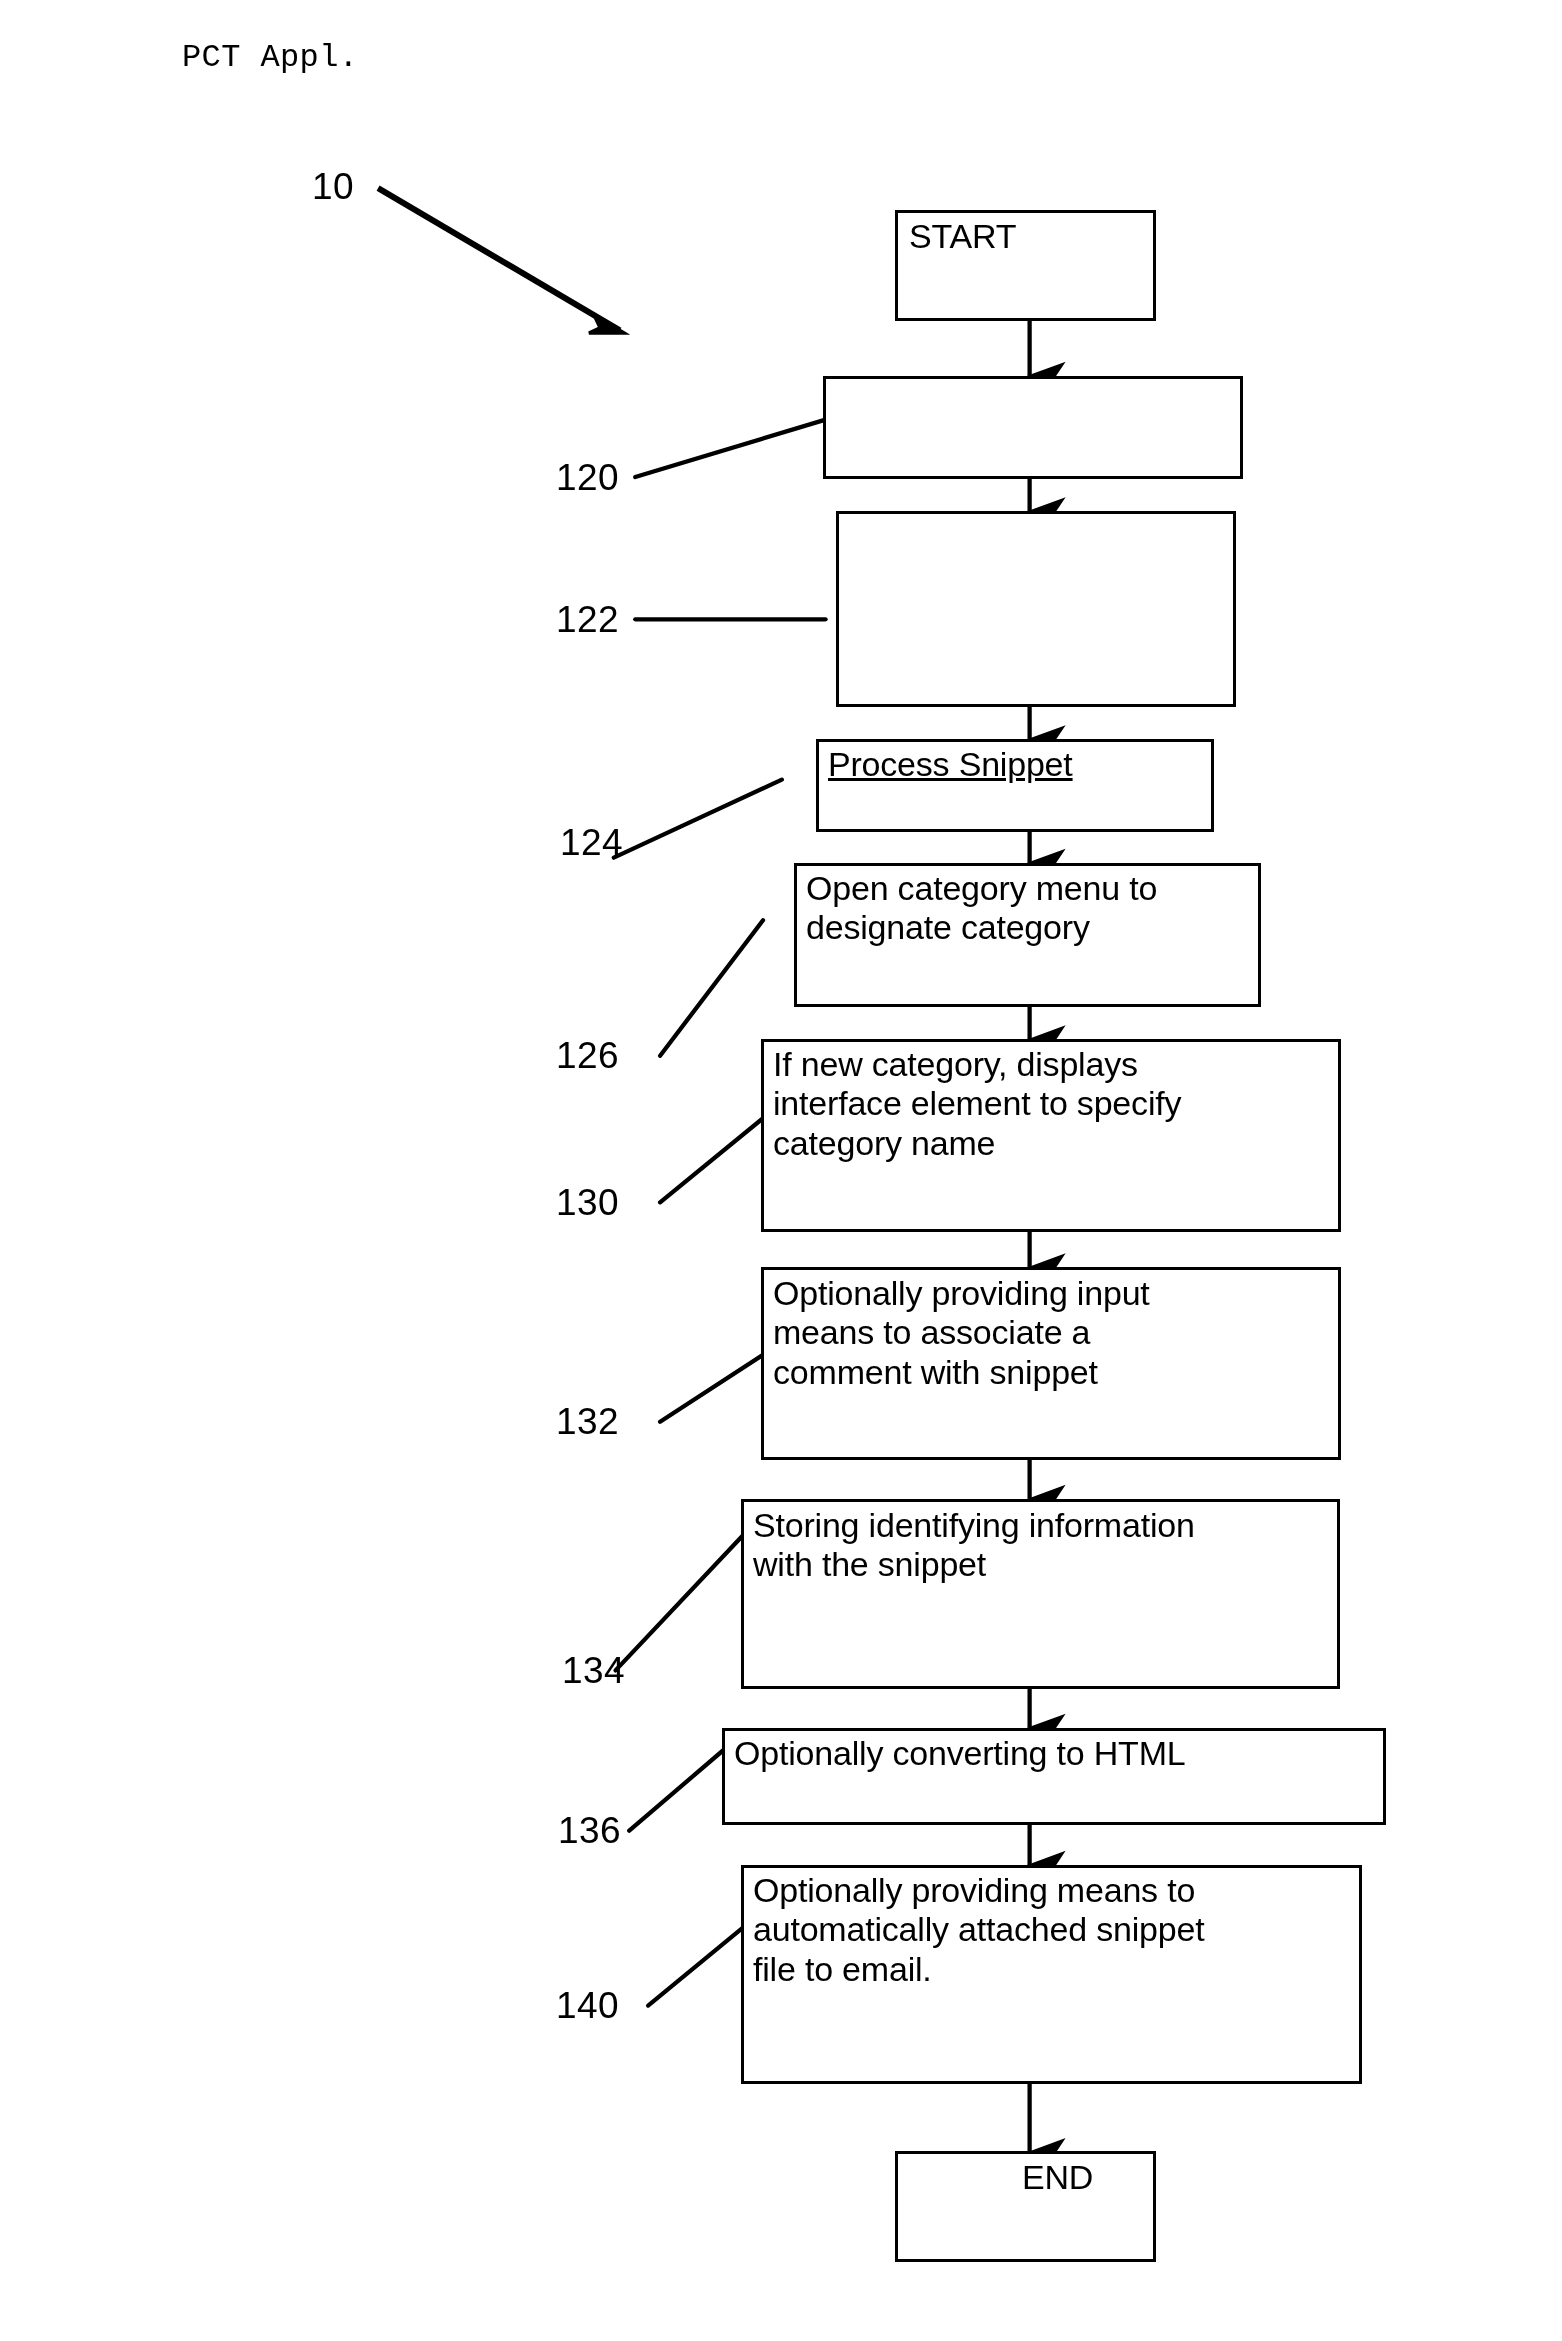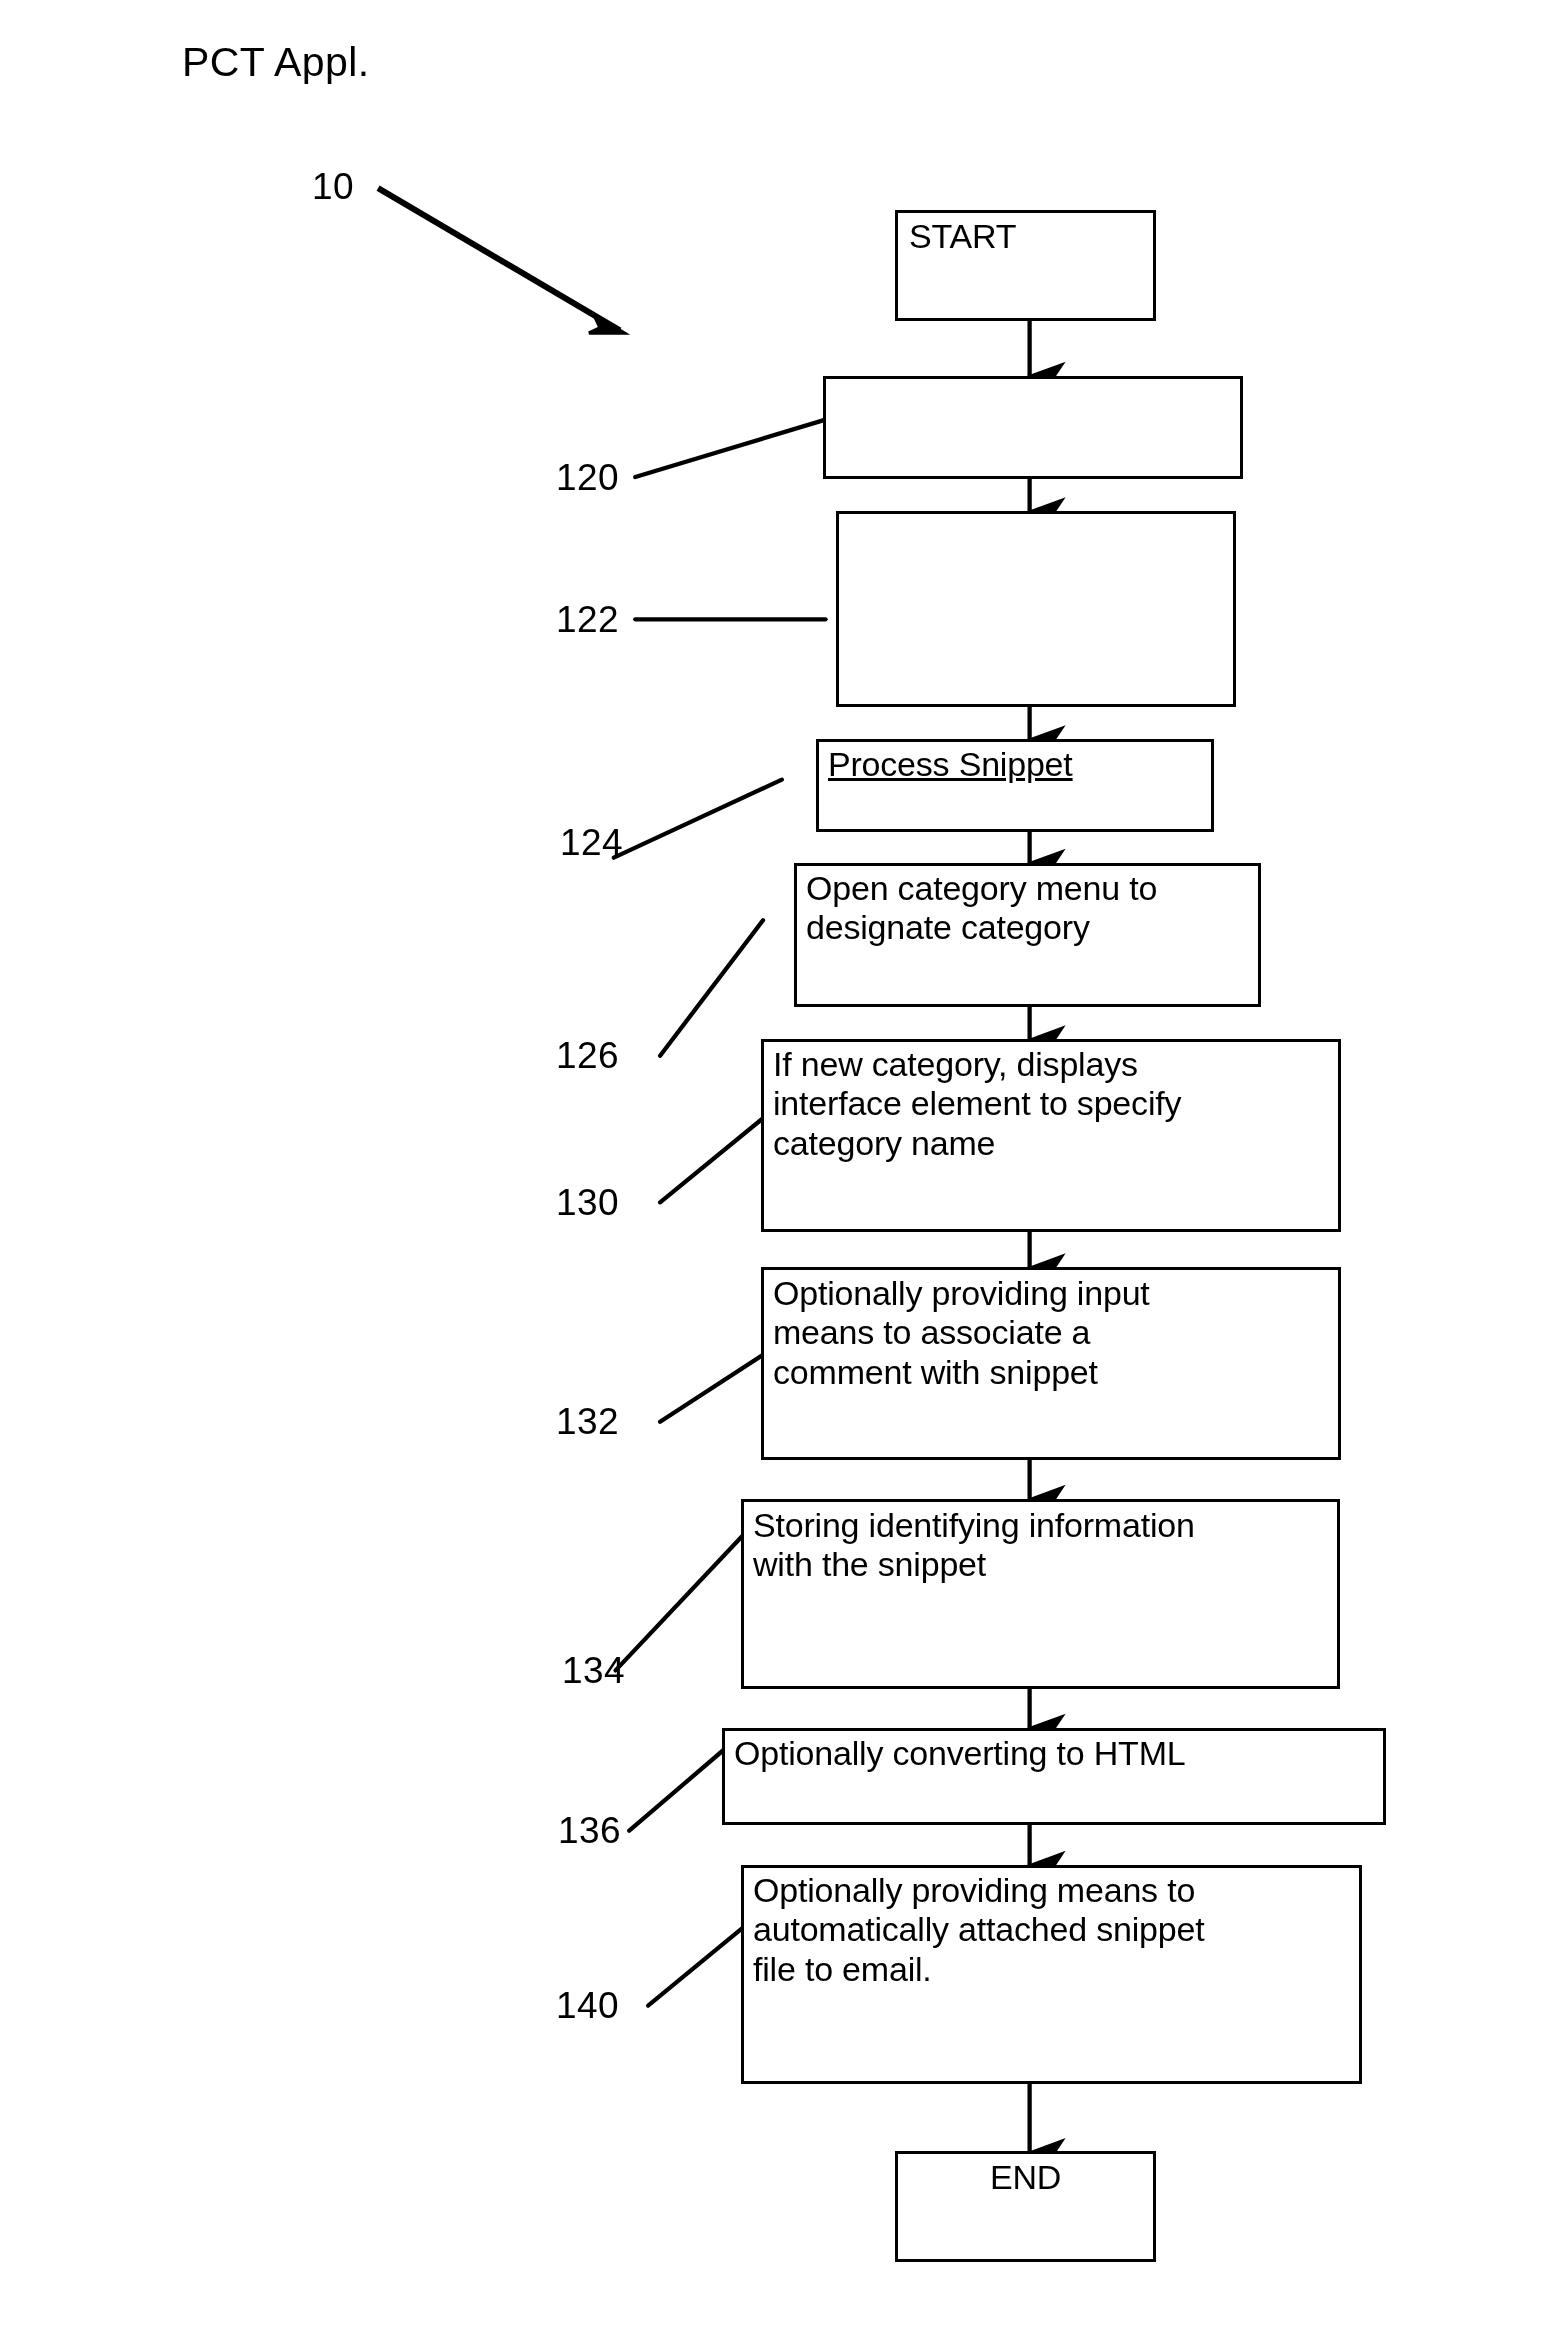--- a/index.html
+++ b/index.html
@@ -12,22 +12,22 @@
     width: 1562px;
     height: 2342px;
     background: #ffffff;
     overflow: hidden;
     font-family: "Liberation Sans", sans-serif;
   }
   #doc-header {
     position: absolute;
     left: 182px;
     top: 39px;
-    font-family: Liberation Sans, sans-serif;
-    font-size: 41px;
+    font-family: Liberation Mono, monospace;
+    font-size: 32px;
     color: #000000;
     letter-spacing: 0.4px;
     white-space: nowrap;
   }
   #flow-svg {
     position: absolute;
     left: 0;
     top: 0;
     width: 1562px;
     height: 2342px;
@@ -146,21 +146,21 @@
 
   <div class="node-box" style="left:722px; top:1728px; width:664px; height:97px;"></div>
   <div class="node-text" style="left:734px; top:1734px; width:650px;">Optionally converting to HTML</div>
 
   <div class="node-box" style="left:741px; top:1865px; width:621px; height:219px;"></div>
   <div class="node-text" style="left:753px; top:1871px; width:607px;">Optionally providing means to
 automatically attached snippet
 file to email.</div>
 
   <div class="node-box" style="left:895px; top:2151px; width:261px; height:111px;"></div>
-  <div class="node-text centered" style="left:895px; top:2158px; width:261px;">END</div>
+  <div class="node-text centered" style="left:895px; top:2158px; width:261px;padding-left:32px;">END</div>
 
   <div class="ref-label" style="left:312px; top:166px;">10</div>
 
   <div class="ref-label" style="left:556px; top:457px;">120</div>
 
   <div class="ref-label" style="left:556px; top:599px;">122</div>
 
   <div class="ref-label" style="left:560px; top:822px;">124</div>
 
   <div class="ref-label" style="left:556px; top:1035px;">126</div>

